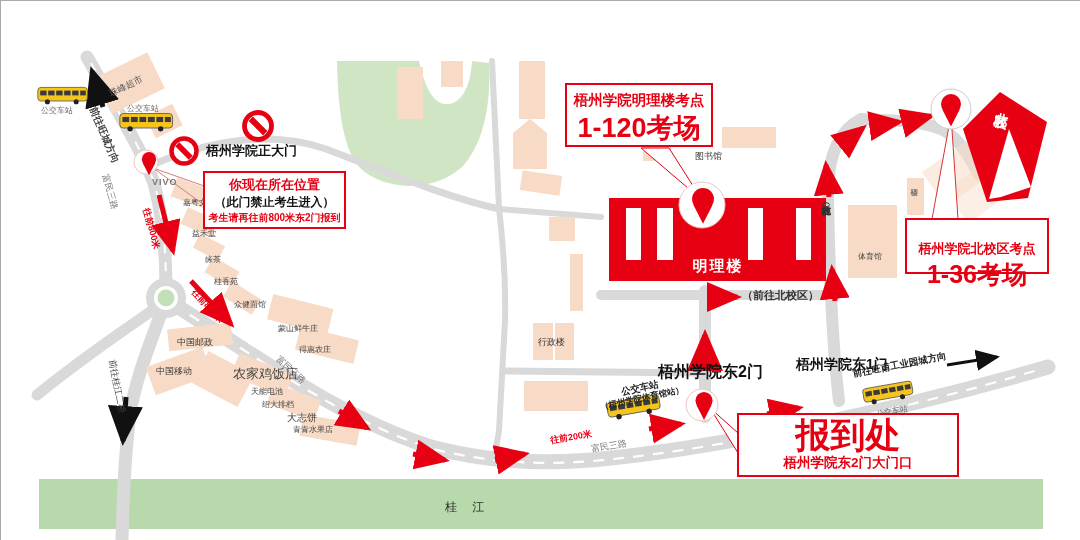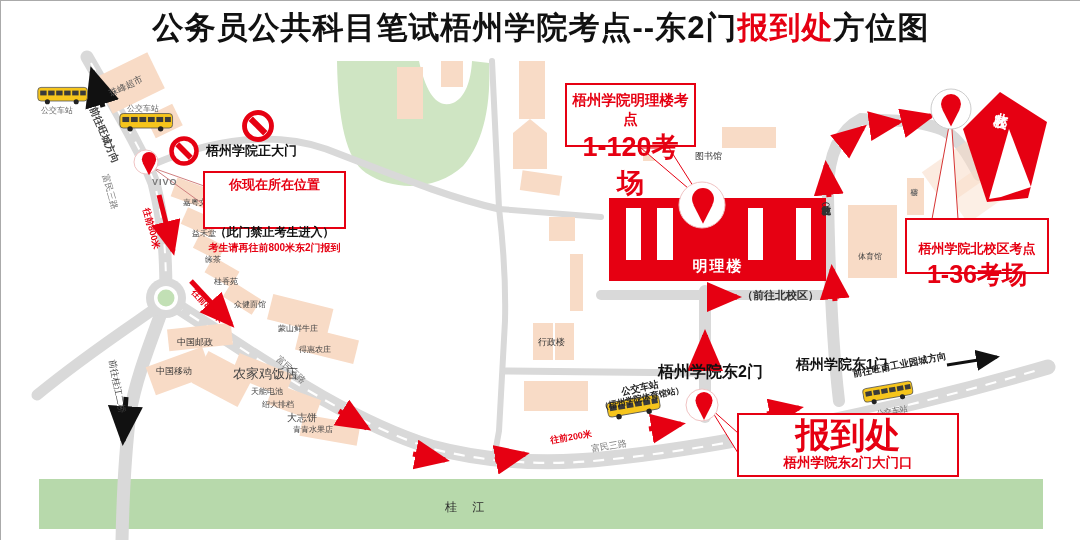--- a/index.html
+++ b/index.html
@@ -9,23 +9,20 @@
   .v{writing-mode:vertical-rl;text-orientation:upright;}
   .red{color:#e60012;}
   .callout{position:absolute;background:#fff;border:2px solid #e60012;z-index:4;text-align:center;box-sizing:border-box;}
   #title{position:absolute;top:6px;left:0;width:100%;text-align:center;font-weight:bold;font-size:31px;color:#111;z-index:5;letter-spacing:1px;}
 </style>
 </head>
 <body>
 
 <div id="frame">
 
-  <div id="title">
-    <span>公务员公共科目笔试梧州学院考点--东2门</span><span class="red">报到处</span><span>方位图</span>
-  </div>
 
   <svg id="map-svg" width="1080" height="540" viewBox="0 0 1080 540">
     <defs>
       <marker id="ra" markerWidth="8" markerHeight="8" refX="6" refY="3" orient="auto">
         <path d="M0,0 L7,3 L0,6 Z" fill="#e60012"></path>
       </marker>
       <marker id="ba" markerWidth="9" markerHeight="9" refX="7" refY="3.5" orient="auto">
         <path d="M0,0 L8,3.5 L0,7 Z" fill="#111"></path>
       </marker>
       <symbol id="bus" viewBox="0 0 64 26">
@@ -215,25 +212,25 @@
   </div>
   <div class="t red" style="left:549px;top:431px;font-size:9px;font-weight:bold;transform:rotate(-9deg);">往前200米</div>
   <div class="t" style="left:590px;top:440px;font-size:9px;color:#777;transform:rotate(-9deg);">富民三路</div>
   <div class="t" style="left:795px;top:355px;font-size:14px;font-weight:bold;color:#111;">梧州学院东1门</div>
   <div class="t" style="left:851px;top:368px;font-size:9.5px;font-weight:bold;color:#222;transform:rotate(-11deg);transform-origin:0 0;">前往旺甫工业园城方向</div>
   <div class="t" style="left:875px;top:406px;font-size:8px;color:#666;transform:rotate(-10deg);">公交车站</div>
   <div class="t" style="left:444px;top:500px;font-size:12px;color:#2a2a2a;letter-spacing:6px;">桂 江</div>
 
   <div class="callout" style="left:202px;top:170px;width:143px;height:58px;padding:3px 2px;">
     <div class="red" style="font-size:13px;font-weight:bold;">你现在所在位置</div>
-    <div style="font-size:12px;font-weight:bold;color:#111;margin-top:30px;">（此门禁止考生进入）</div>
+    <div style="font-size:12px;font-weight:bold;color:#111;">（此门禁止考生进入）</div>
     <div class="red" style="font-size:10px;font-weight:bold;text-align:center;">考生请再往前800米东2门报到</div>
   </div>
 
-  <div class="callout" style="left:564px;top:82px;width:131px;height:64px;padding:6px 2px;">
+  <div class="callout" style="left:564px;top:82px;width:148px;height:64px;padding:6px 2px;">
     <div class="red" style="font-size:14.5px;font-weight:bold;">梧州学院明理楼考点</div>
     <div class="red" style="font-size:27px;font-weight:bold;">1-120考场</div>
   </div>
 
   <div class="callout" style="left:904px;top:217px;width:144px;height:56px;padding:20px 2px;">
     <div class="red" style="font-size:13px;font-weight:bold;">梧州学院北校区考点</div>
     <div class="red" style="font-size:25px;font-weight:bold;">1-36考场</div>
   </div>
 
   <div class="callout" style="left:736px;top:412px;width:222px;height:64px;padding:2px;">

